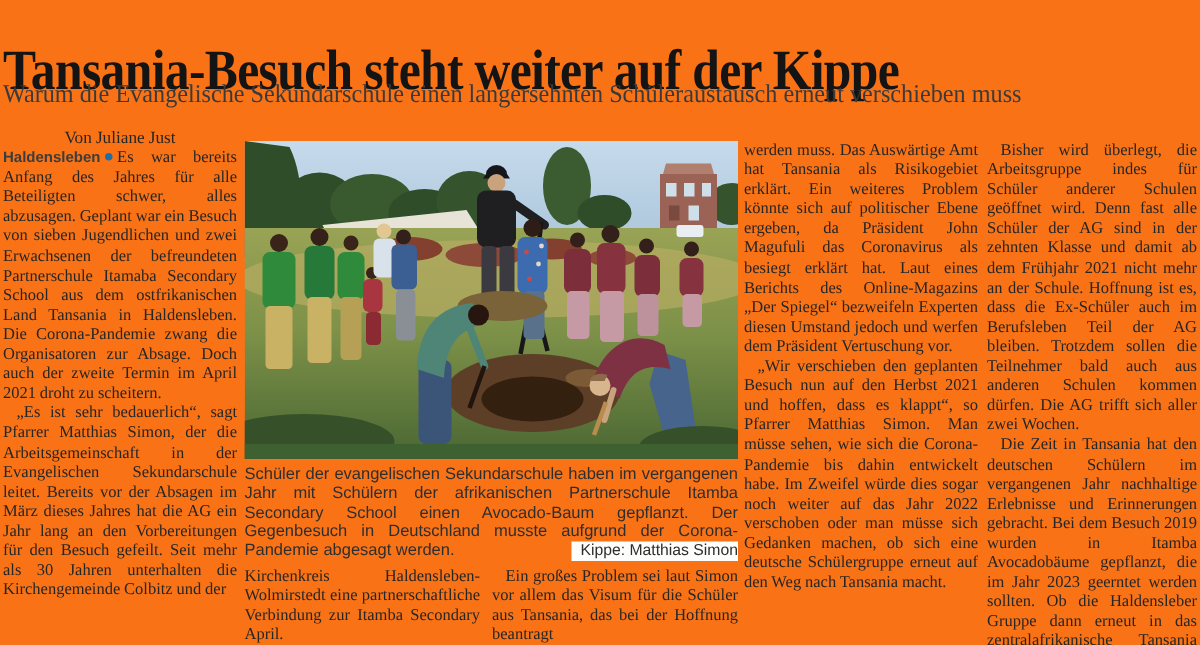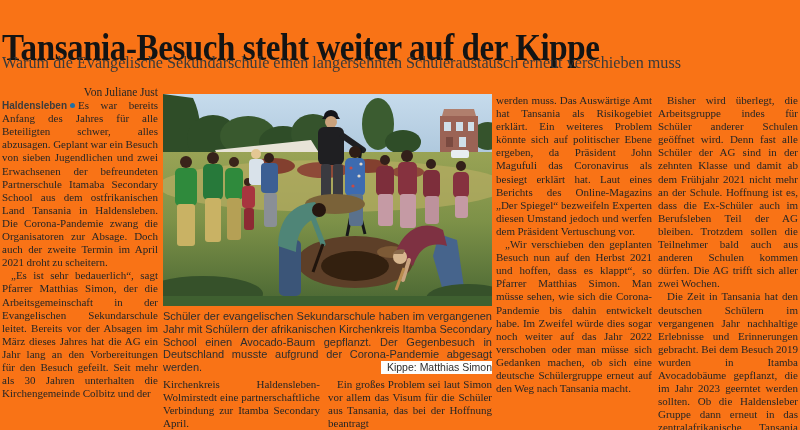--- a/index.html
+++ b/index.html
@@ -11,21 +11,21 @@
         white-space:nowrap;transform:scaleX(.95);transform-origin:0 0;}
   .col{position:absolute;top:94px;height:336px;overflow:hidden;font-size:11px;line-height:13.1px;
         text-align:justify;hyphens:auto;-webkit-hyphens:auto;word-spacing:-0.2px;}
   .col p{margin:0;}
   .indent{text-indent:9px;}
   #col1{left:2px;top:86px;height:344px;width:156px;}
   #col2{left:163px;top:378px;height:52px;width:157px;}
   #col3{left:328px;top:378px;height:52px;width:164px;}
   #col4{left:496px;width:156px;}
   #col5{left:658px;width:140px;}
-  .byline{font-size:11.5px;text-align:right;}
+  .byline{font-size:11.5px;text-align:center;}
   .dateline{font-family:"Liberation Sans",sans-serif;font-weight:bold;font-size:10px;color:#3c3c3c;}
   .dot{display:inline-block;width:5px;height:5px;border-radius:50%;background:#1f6fa6;
        margin:0 3px 2px 3px;vertical-align:middle;}
   .photo{position:absolute;left:163px;top:94px;width:329px;height:212px;overflow:hidden;}
   .photo svg{display:block;width:329px;height:212px;}
   .caption{position:absolute;left:163px;top:310px;width:329px;height:66px;
        font-family:"Liberation Sans",sans-serif;font-size:11px;line-height:12.8px;color:#2e2e2e;
        text-align:justify;hyphens:auto;-webkit-hyphens:auto;}
   .credit{position:absolute;right:0;bottom:2px;font-family:"Liberation Sans",sans-serif;
        font-size:10.5px;color:#2e2e2e;background:#fdfdfc;padding-left:6px;}
@@ -176,21 +176,21 @@
         <rect x="290" y="198" width="14" height="7" rx="2" fill="#22262c"></rect>
       </g>
 
       <ellipse cx="40" cy="200" rx="60" ry="18" fill="#36512a"></ellipse>
       <ellipse cx="305" cy="204" rx="42" ry="14" fill="#36512a"></ellipse>
       <rect x="0" y="202" width="329" height="10" fill="#3f6030"></rect>
     </svg>
   </figure>
 
   <div class="caption">
-    <span>Schüler der evangelischen Sekundarschule haben im vergangenen Jahr mit Schülern der afrikanischen Kirchenkreis Itamba Secondary School einen Avocado-Baum gepflanzt. Der Gegenbesuch in Deutschland musste aufgrund der Corona-Pandemie abgesagt werden.</span>
+    <span>Schüler der evangelischen Sekundarschule haben im vergangenen Jahr mit Schülern der afrikanischen Partnerschule Itamba Secondary School einen Avocado-Baum gepflanzt. Der Gegenbesuch in Deutschland musste aufgrund der Corona-Pandemie abgesagt werden.</span>
     <span class="credit">Kippe: Matthias Simon</span>
   </div>
 
   <div class="col" id="col2">
     <p>Kirchenkreis Haldensleben-Wolmirstedt eine partnerschaftliche Verbindung zur Itamba Secondary April.</p>
   </div>
   <div class="col" id="col3">
     <p class="indent">Ein großes Problem sei laut Simon vor allem das Visum für die Schüler aus Tansania, das bei der Hoffnung beantragt</p>
   </div>
 

